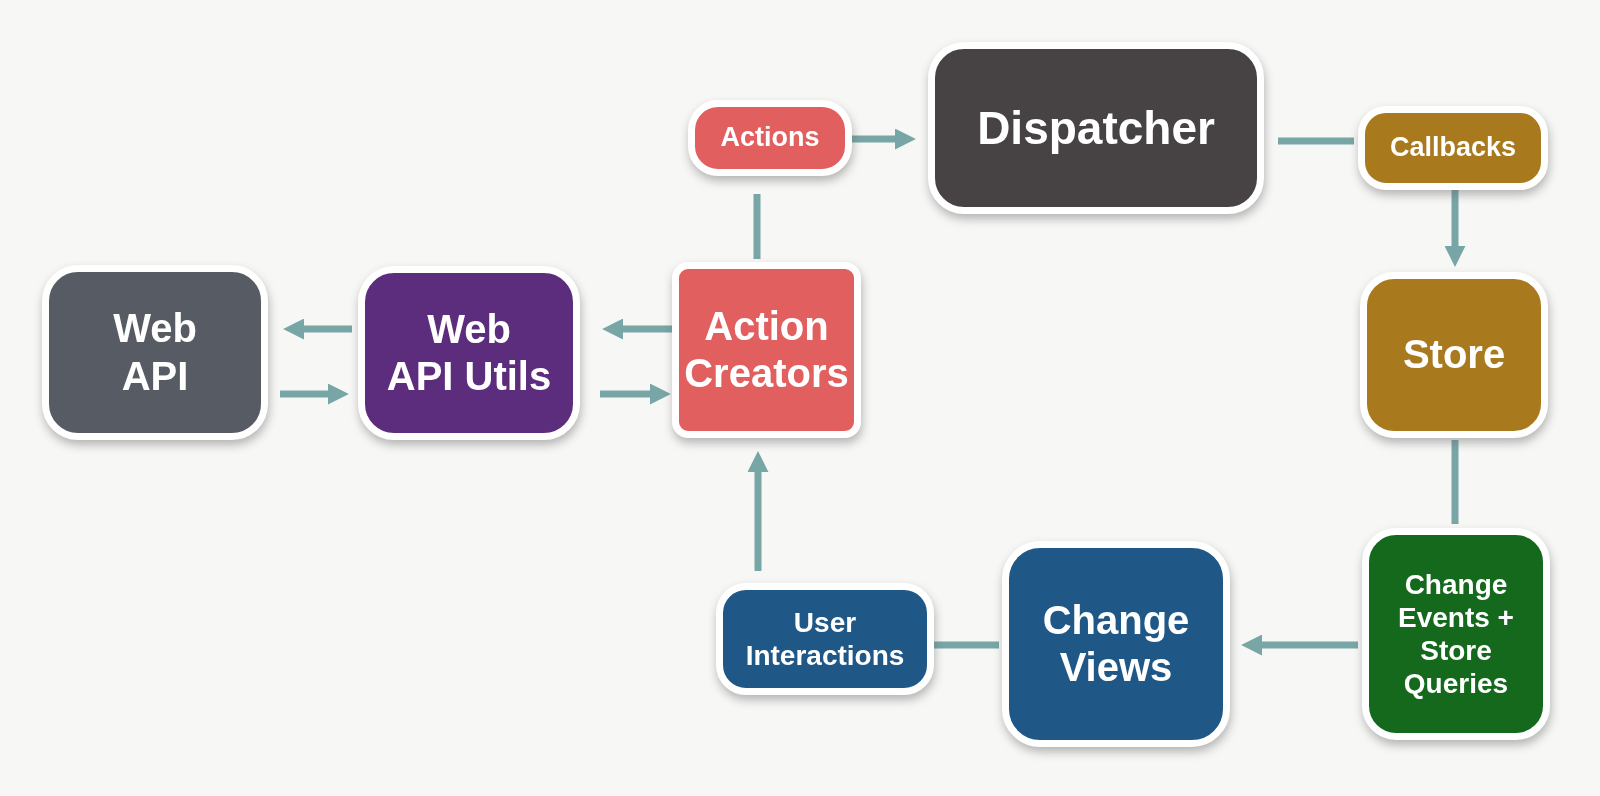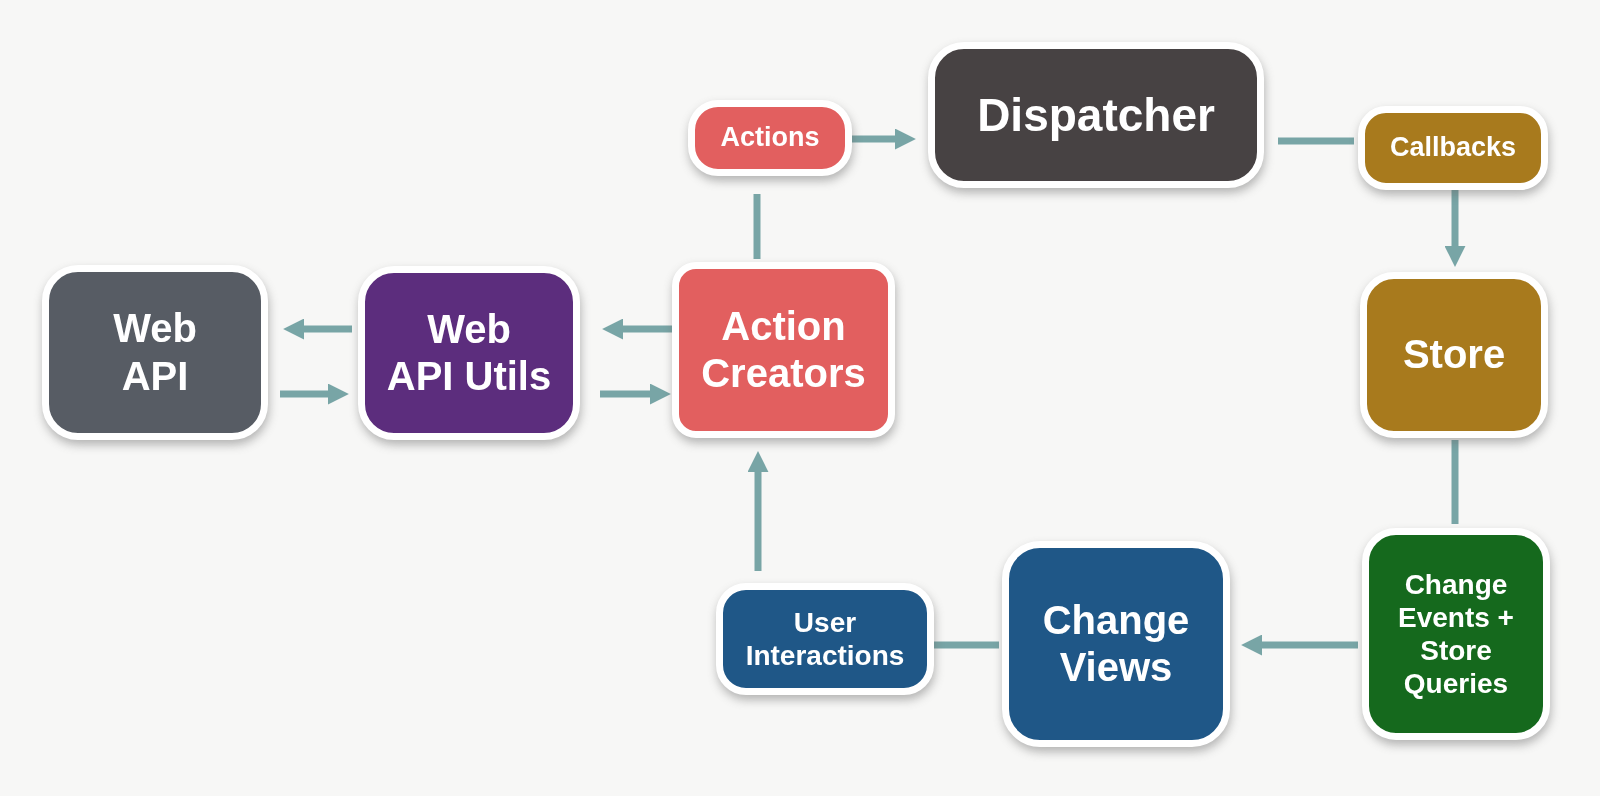--- a/index.html
+++ b/index.html
@@ -28,26 +28,26 @@
     align-items: center;
     justify-content: center;
     text-align: center;
     color: #ffffff;
     font-weight: bold;
     line-height: 1.18;
   }
   .node .label { white-space: pre-line; }
   
   .n-actions            { left: 688px;  top: 100px; width: 164px; height: 76px;  border-radius: 30px; font-size: 27px; }
-  .n-dispatcher         { left: 928px;  top: 42px;  width: 336px; height: 146px; border-radius: 36px; font-size: 46px; }
+  .n-dispatcher         { left: 928px;  top: 42px;  width: 336px; height: 172px; border-radius: 36px; font-size: 46px; }
   .n-callbacks          { left: 1358px; top: 106px; width: 190px; height: 84px;  border-radius: 28px; font-size: 27px; }
   .n-store              { left: 1360px; top: 272px; width: 188px; height: 166px; border-radius: 34px; font-size: 40px; }
   .n-web-api            { left: 42px;   top: 265px; width: 226px; height: 175px; border-radius: 36px; font-size: 40px; }
   .n-web-api-utils      { left: 358px;  top: 266px; width: 222px; height: 174px; border-radius: 36px; font-size: 40px; }
-  .n-action-creators    { left: 672px;  top: 262px; width: 223px; height: 176px; border-radius: 24px; font-size: 40px; }
+  .n-action-creators    { left: 672px;  top: 262px; width: 189px; height: 176px; border-radius: 16px; font-size: 40px; }
   .n-user-interactions  { left: 680px;  top: 583px; width: 218px; height: 112px; border-radius: 30px; font-size: 28px; margin-left: 36px; }
   .n-react-views        { left: 1002px; top: 541px; width: 228px; height: 206px; border-radius: 38px; font-size: 40px; }
   .n-change-events      { left: 1362px; top: 528px; width: 188px; height: 212px; border-radius: 34px; font-size: 28px; }
 </style>
 </head>
 <body style="background: rgb(247, 247, 246);">
 
 <div class="canvas">
 
   <svg class="arrows" viewBox="0 0 1600 796">

